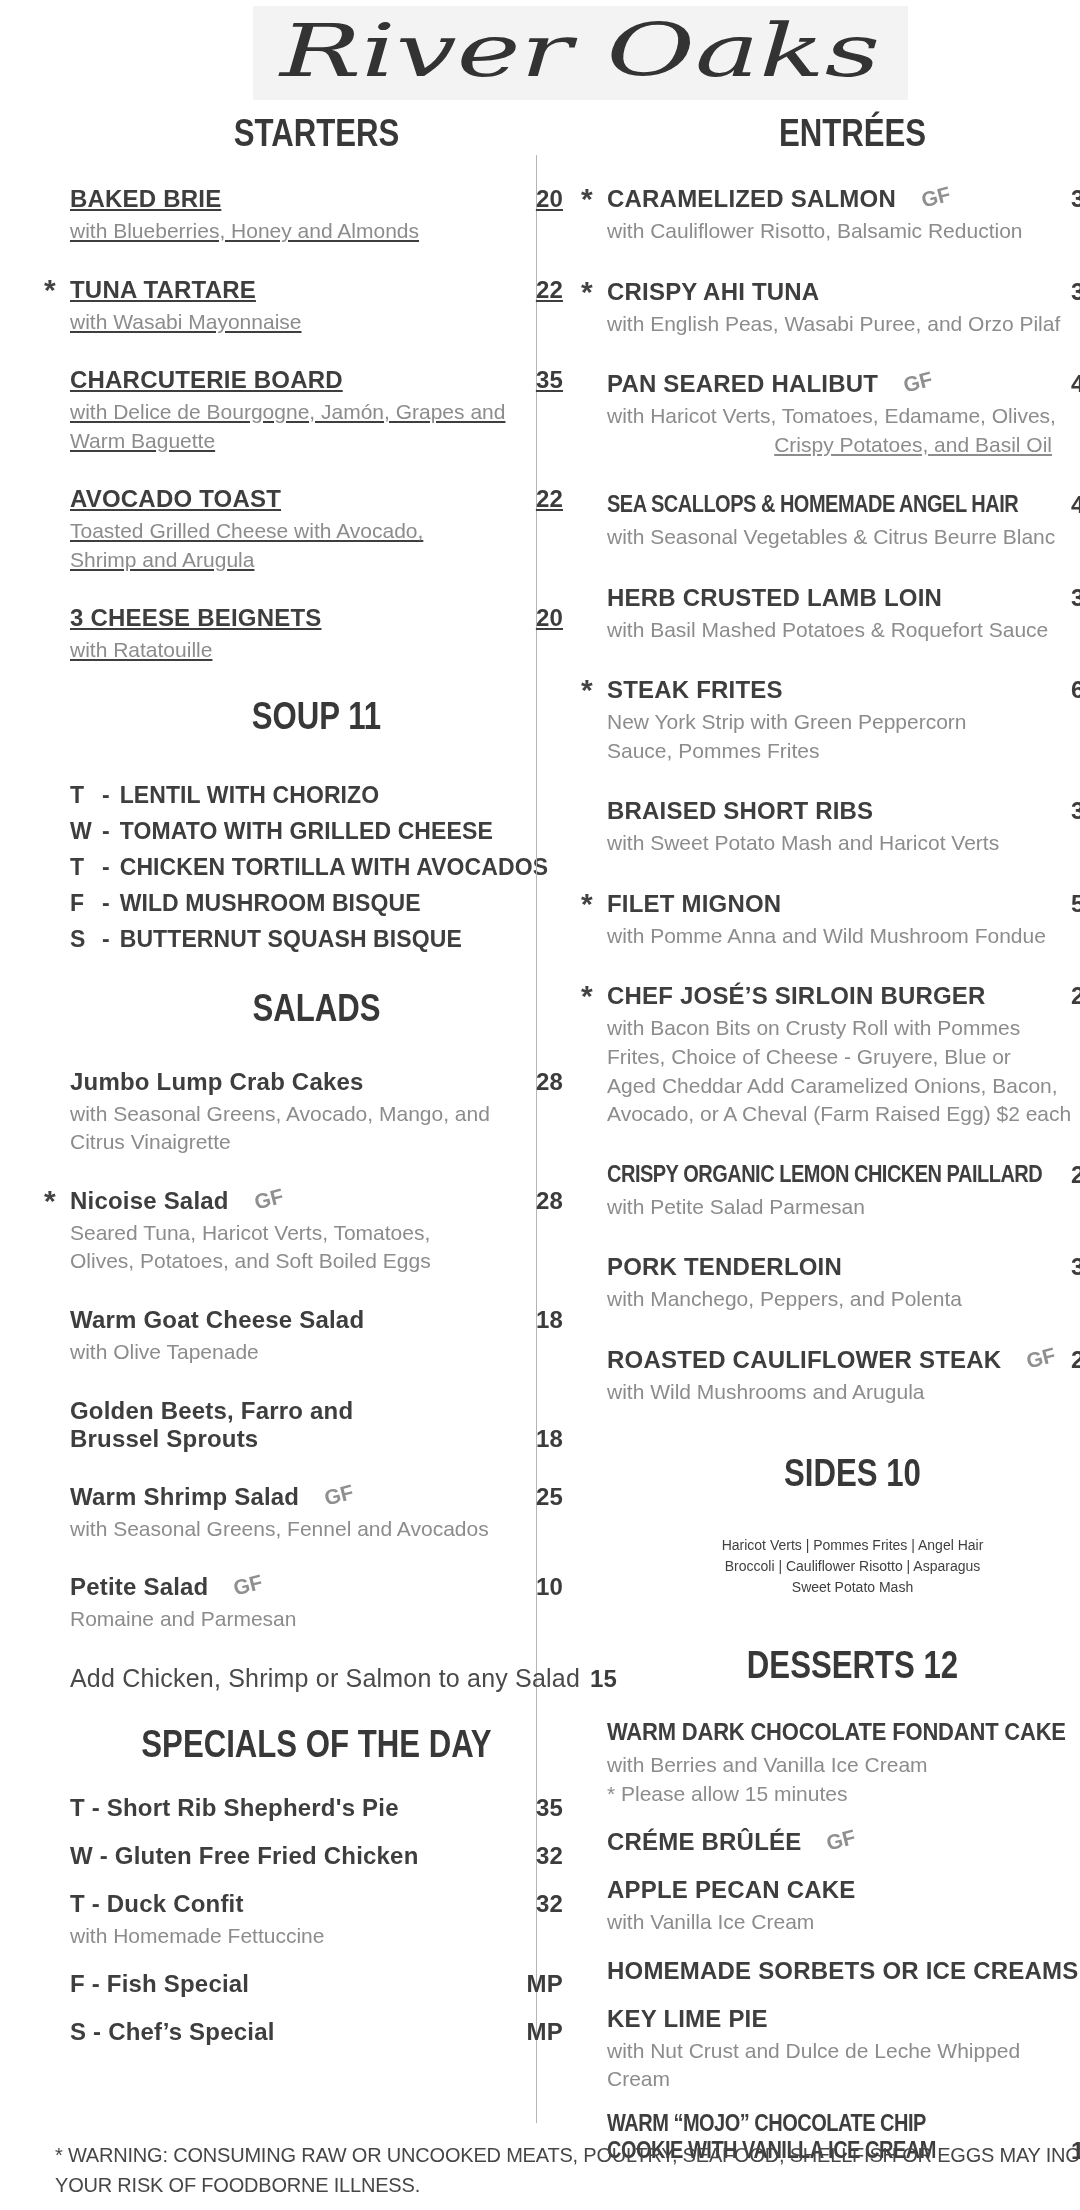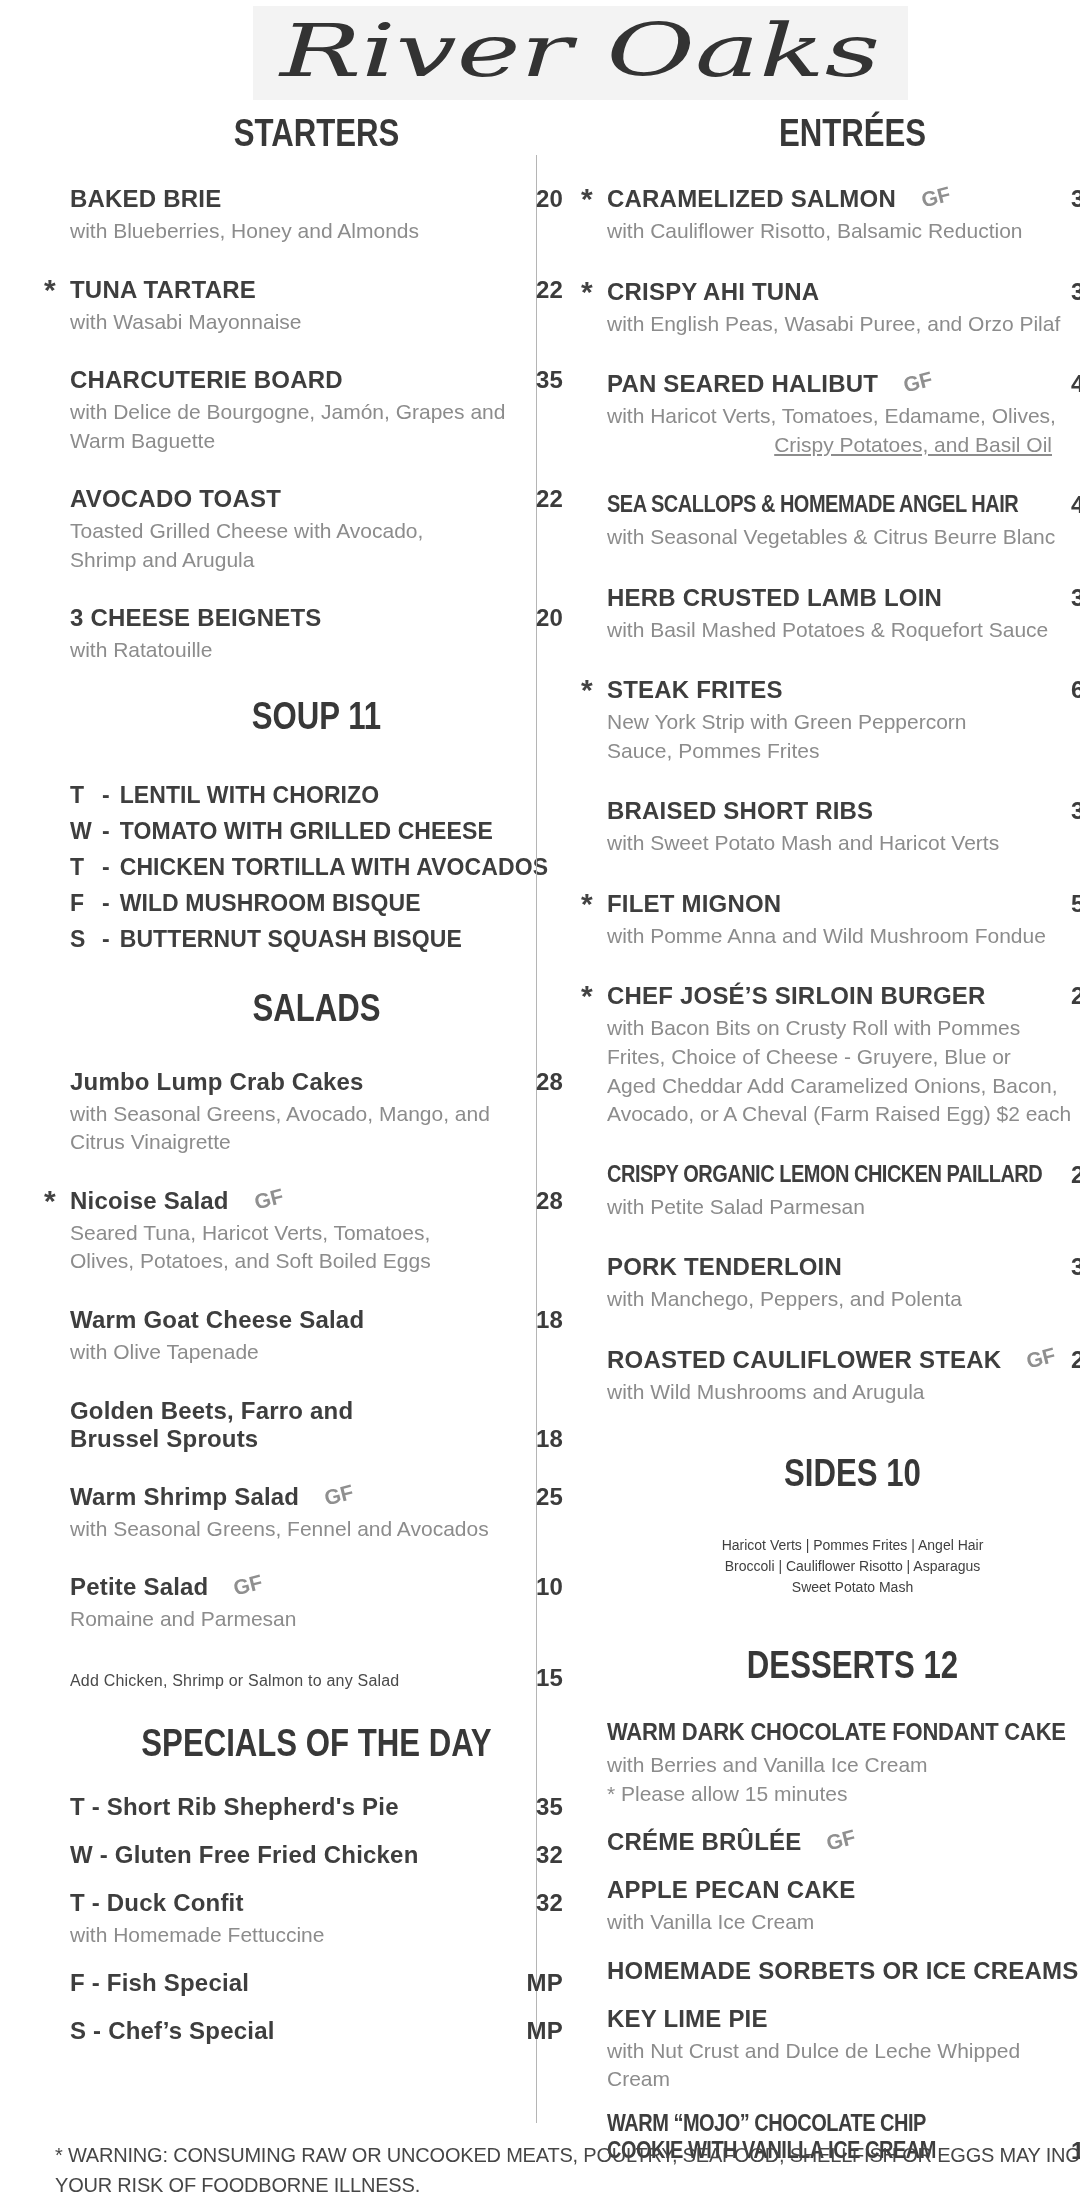--- a/index.html
+++ b/index.html
@@ -46,21 +46,21 @@
     letter-spacing:0px;
   }
   .sec-starters .section-title, .sec-entr-es .section-title{margin:10px 0 30px;}
   .sec-soup-11 .section-title{margin:24px 0 44px;}
   .sec-salads .section-title{margin:34px 0 38px;}
   .sec-specials-of-the-day .section-title{margin:14px 0 28px;}
   .sec-sides-10 .section-title{margin:46px 0 40px;}
   .sec-desserts-12 .section-title{margin:46px 0 34px;}
   
   .item{position:relative;margin-bottom:32px;}
-  .sec-starters .item{margin-bottom:30px;}
+  .sec-starters .item{margin-bottom:30px;text-decoration:underline;}
   .sec-salads .item{margin-bottom:30px;}
   .sec-entr-es .item{margin-bottom:32px;}
   .sec-specials-of-the-day .item{margin-bottom:20px;}
   .sec-desserts-12 .item{margin-bottom:20px;}
   .head-row{display:flex;align-items:baseline;}
   .name{
     font-weight:bold;font-size:24px;color:#3e3e3e;
     white-space:nowrap;letter-spacing:.2px;
   }
   .cond1{display:inline-block;font-size:22px;letter-spacing:-.2px;transform:scale(1,1.09);transform-origin:left bottom;}
@@ -76,21 +76,21 @@
     font-weight:bold;font-size:21px;color:#8f8f8f;
     margin-left:26px;
     transform:rotate(-14deg) translateY(-3px);
   }
   .desc{margin-top:4px;}
   .desc-line{
     font-size:21px;color:#8c8c8c;line-height:1.36;white-space:nowrap;
   }
   .desc-line.right{text-align:right;padding-right:46px;text-decoration:underline;}
   .addon{margin-top:14px;}
-  .addon .name{font-weight:normal;font-size:16px;color:#4a4a4a;}
+  .addon .name{font-weight:normal;font-size:25px;color:#4a4a4a;}
   
   .soup-list{margin:0 0 6px 0;}
   .soup-row{display:flex;align-items:baseline;margin-bottom:9px;}
   .soup-day{display:inline-block;width:32px;font-weight:bold;font-size:23px;color:#3e3e3e;}
   .soup-dash{font-weight:bold;font-size:23px;color:#3e3e3e;margin-right:10px;}
   .soup-name{font-weight:bold;font-size:23px;color:#3e3e3e;white-space:nowrap;letter-spacing:.1px;}
   
   .center-lines{text-align:center;}
   .center-line{font-size:14px;color:#3f3f3f;line-height:1.5;white-space:nowrap;}
   

